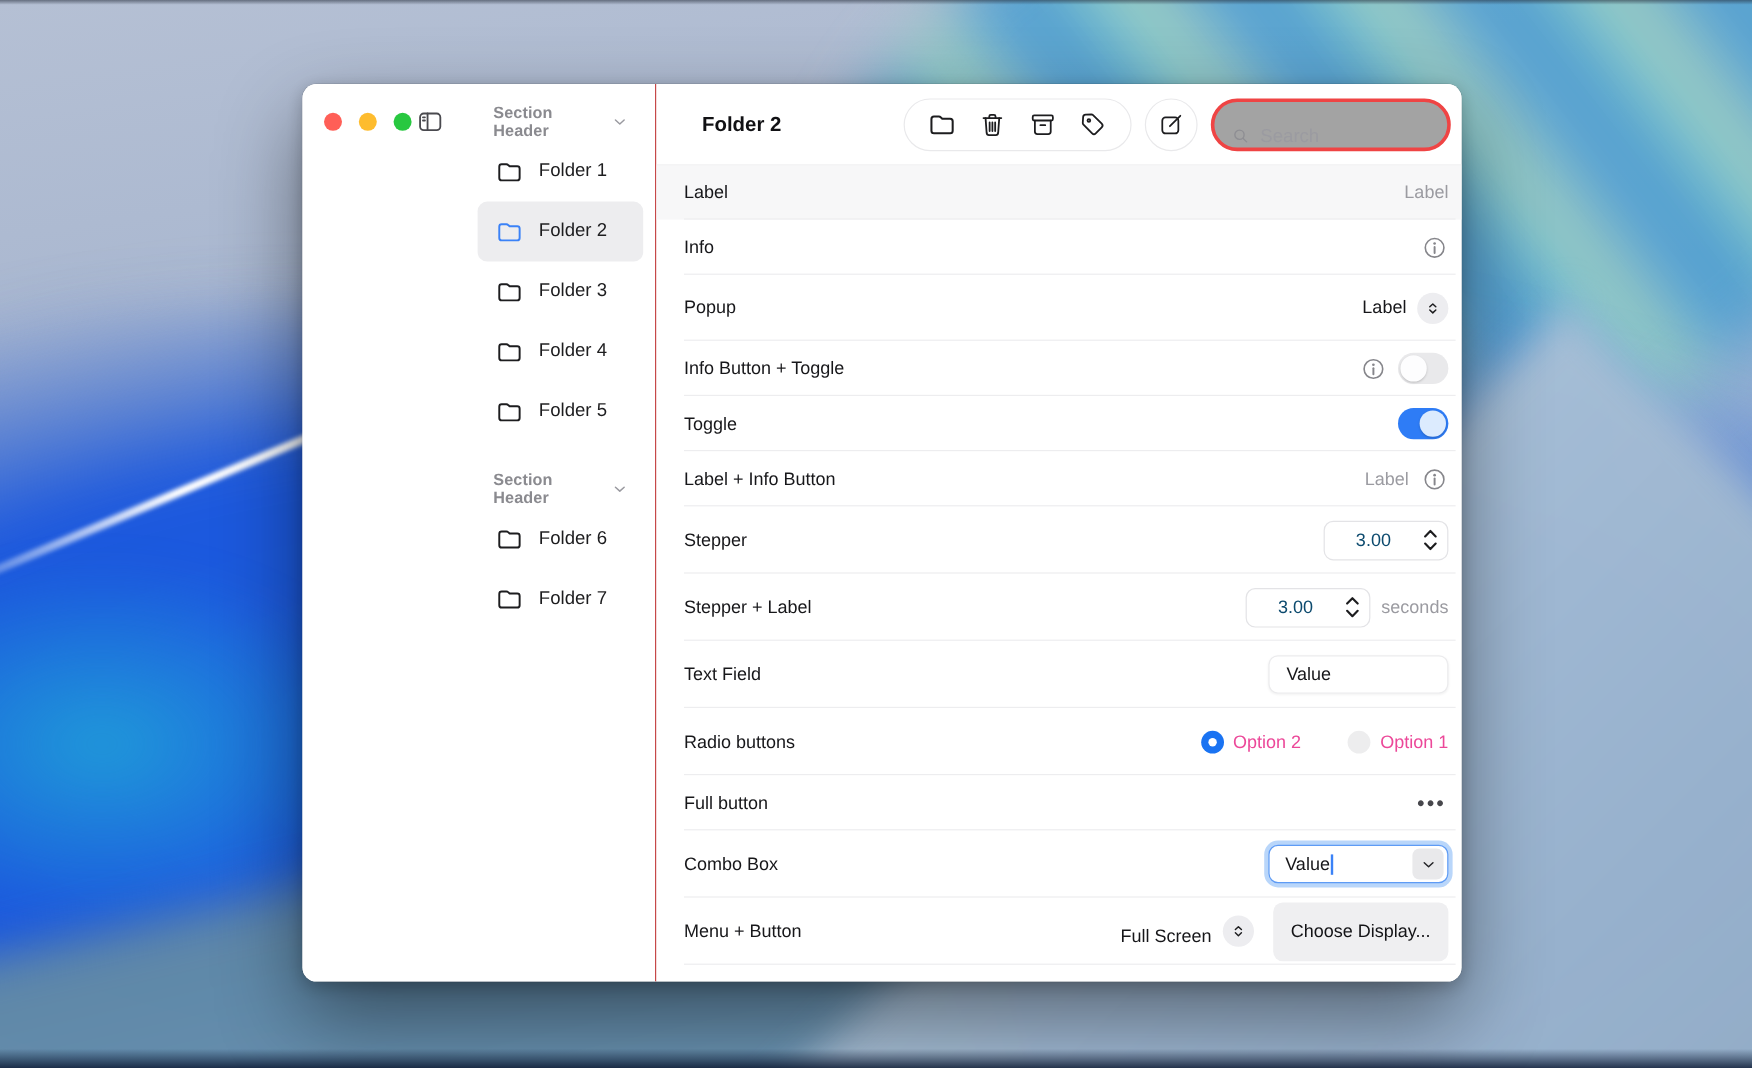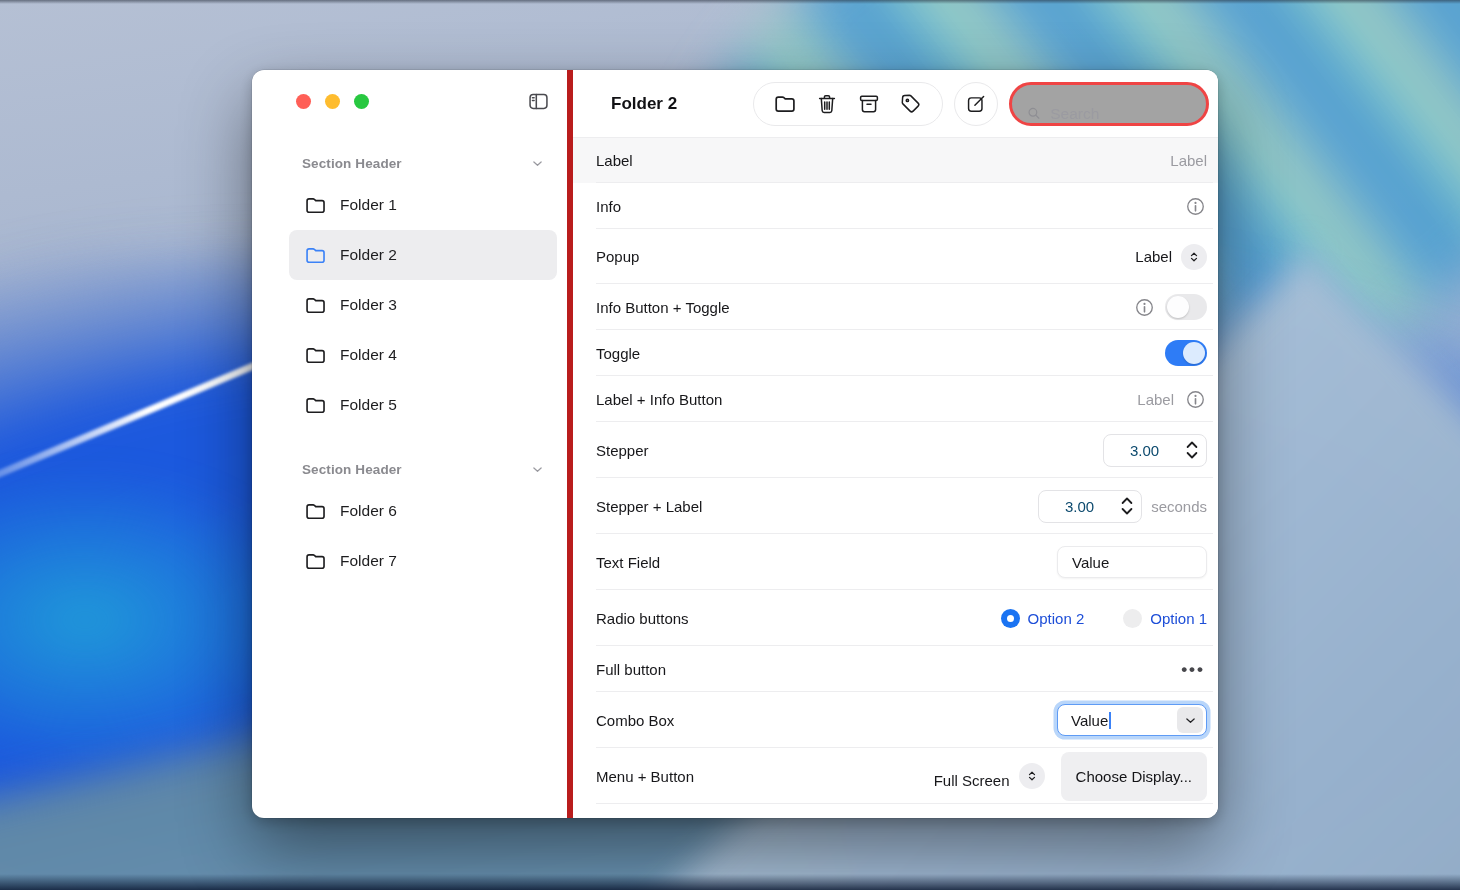--- a/index.html
+++ b/index.html
@@ -34,22 +34,22 @@
   .bg-top-edge { left:0; right:0; top:0; height:4px; background:linear-gradient(180deg, rgba(36,44,58,.55), rgba(36,44,58,0)); }
   .bg-bottom-edge { left:0; right:0; bottom:0; height:16px; background:linear-gradient(0deg, rgba(9,22,48,.8), rgba(9,22,48,0)); }
 
   
   .window { position:absolute; left:252px; top:70px; width:966px; height:748px;
     background:#ffffff; border-radius:12px; display:flex; overflow:hidden;
     box-shadow:0 30px 70px rgba(0,0,0,.45), 0 4px 14px rgba(0,0,0,.22), 0 0 0 .5px rgba(0,0,0,.15); }
   svg { display:block; }
 
   
-  .sidebar { width:295px; flex:0 0 295px; background:#ffffff; border-right:6px solid #b91c1c;
-    display:flex; flex-direction:column;margin-left:26px; }
+  .sidebar { width:295px; flex:0 0 295px; background:#ffffff; border-right:1px solid #b91c1c;
+    display:flex; flex-direction:row; }
   .side-titlebar { height:62px; display:flex; align-items:center; padding:0 14px 0 18px; }
   .traffic { display:flex; gap:14px; }
   .tl { width:15px; height:15px; border-radius:50%; border:none; cursor:default; }
   .tl.red { background:#ff5f57; } .tl.yellow { background:#febc2e; } .tl.green { background:#28c840; }
   .side-toggle { margin-left:auto; width:30px; height:30px; border:none; background:transparent;
     color:#4a4a4f; display:flex; align-items:center; justify-content:center; border-radius:6px; }
   .side-nav { padding:14px 0 0 0; }
   .section-head { height:34px; display:flex; align-items:center; padding:0 22px 0 24px;
     color:#8a8a8f; font-size:13.5px; font-weight:700; letter-spacing:.1px; width:100%;
     background:transparent; border:none; text-align:left; }
@@ -105,21 +105,21 @@
   .stepper-box { display:flex; align-items:center; height:33px; width:104px; background:#fff;
     border:1px solid #e3e3e6; border-radius:8px; padding:0 7px 0 0; }
   .stepper-box .num { flex:1; text-align:center; font-size:15px; color:#0c4a6e; }
   .stepper-chevs { color:#1d1d1f; border:none; background:transparent; padding:0; display:flex; }
 
   .textfield { width:150px; height:32px; background:#fff; border:1px solid #ebebed; border-radius:8px;
     box-shadow:0 1px 2px rgba(0,0,0,.05); display:flex; align-items:center; padding:0 14px;
     font-size:15px; color:#17171a; }
 
   .radio-opt { display:flex; align-items:center; gap:8px; border:none; background:transparent; padding:0;
-    font-size:15px; color:#1d4ed8; font-family:inherit; }
+    font-size:15px; color:#ec4899; font-family:inherit; }
   .radio-dot { width:19px; height:19px; border-radius:50%; position:relative; }
   .radio-dot.sel { background:#1a73f2; }
   .radio-dot.sel::after { content:""; position:absolute; left:6px; top:6px; width:7px; height:7px;
     border-radius:50%; background:#fff; }
   .radio-dot.unsel { background:#ededee; }
   .radio-gap { width:21px; }
 
   .more-btn { border:none; background:transparent; color:#47474c; font-size:17px; letter-spacing:2px;
     font-weight:700; padding:0 2px; line-height:1; }
 

